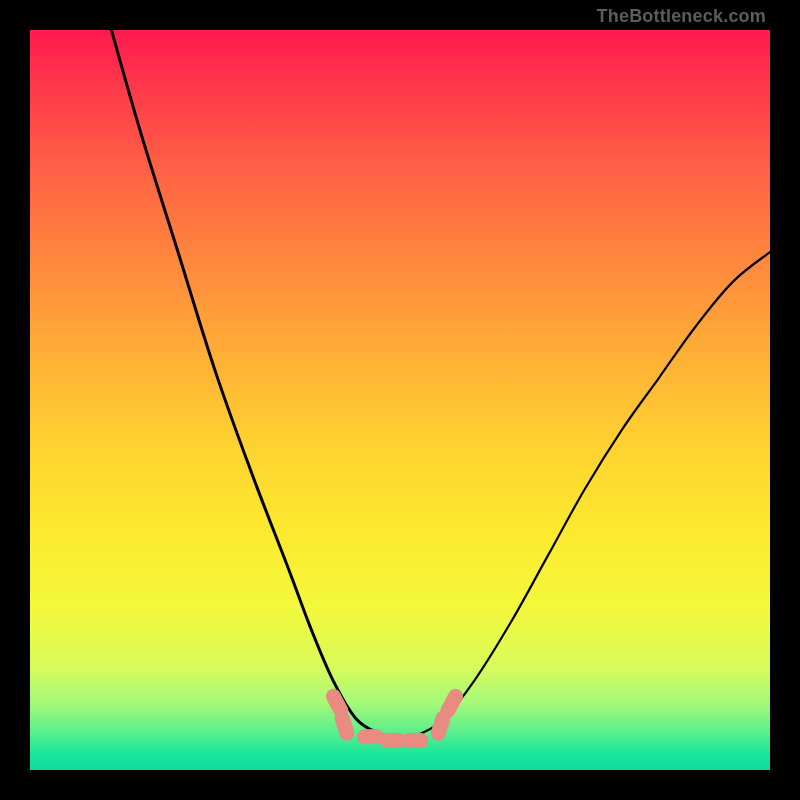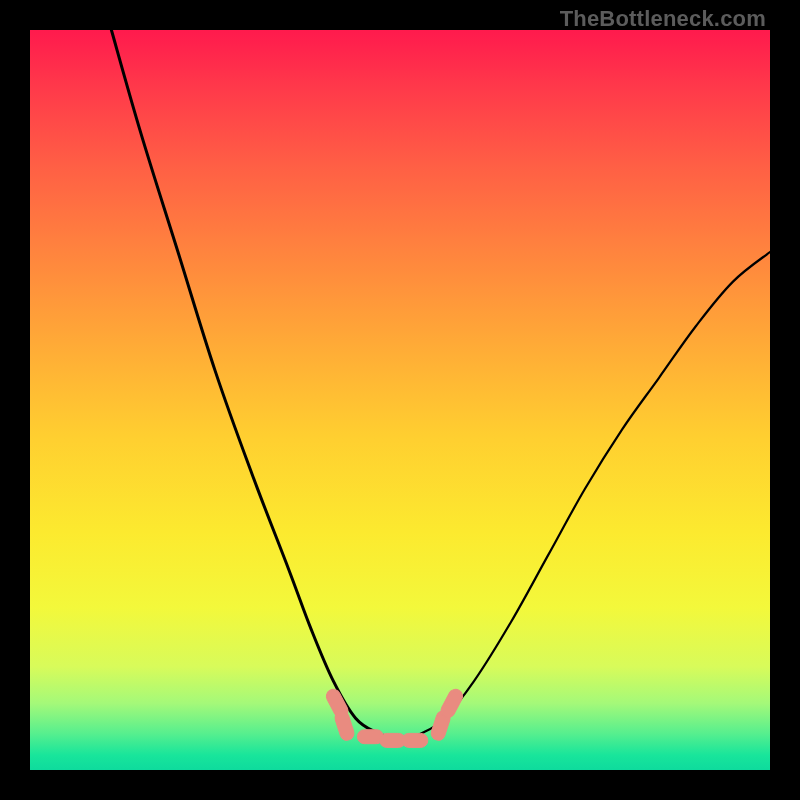--- a/index.html
+++ b/index.html
@@ -39,21 +39,21 @@
       #58ef8e 95%,
       #18e59b 98%,
       #0edb9d 100%
     );
   }
   .watermark {
     position: absolute;
     top: 6px;
     right: 34px;
     color: #5c5c5c;
-    font-size: 22px;
+    font-size: 18px;
     font-weight: 600;
     letter-spacing: 0.2px;
     user-select: none;
   }
   svg.curves {
     position: absolute;
     left: 0;
     top: 0;
     width: 740px;
     height: 740px;

